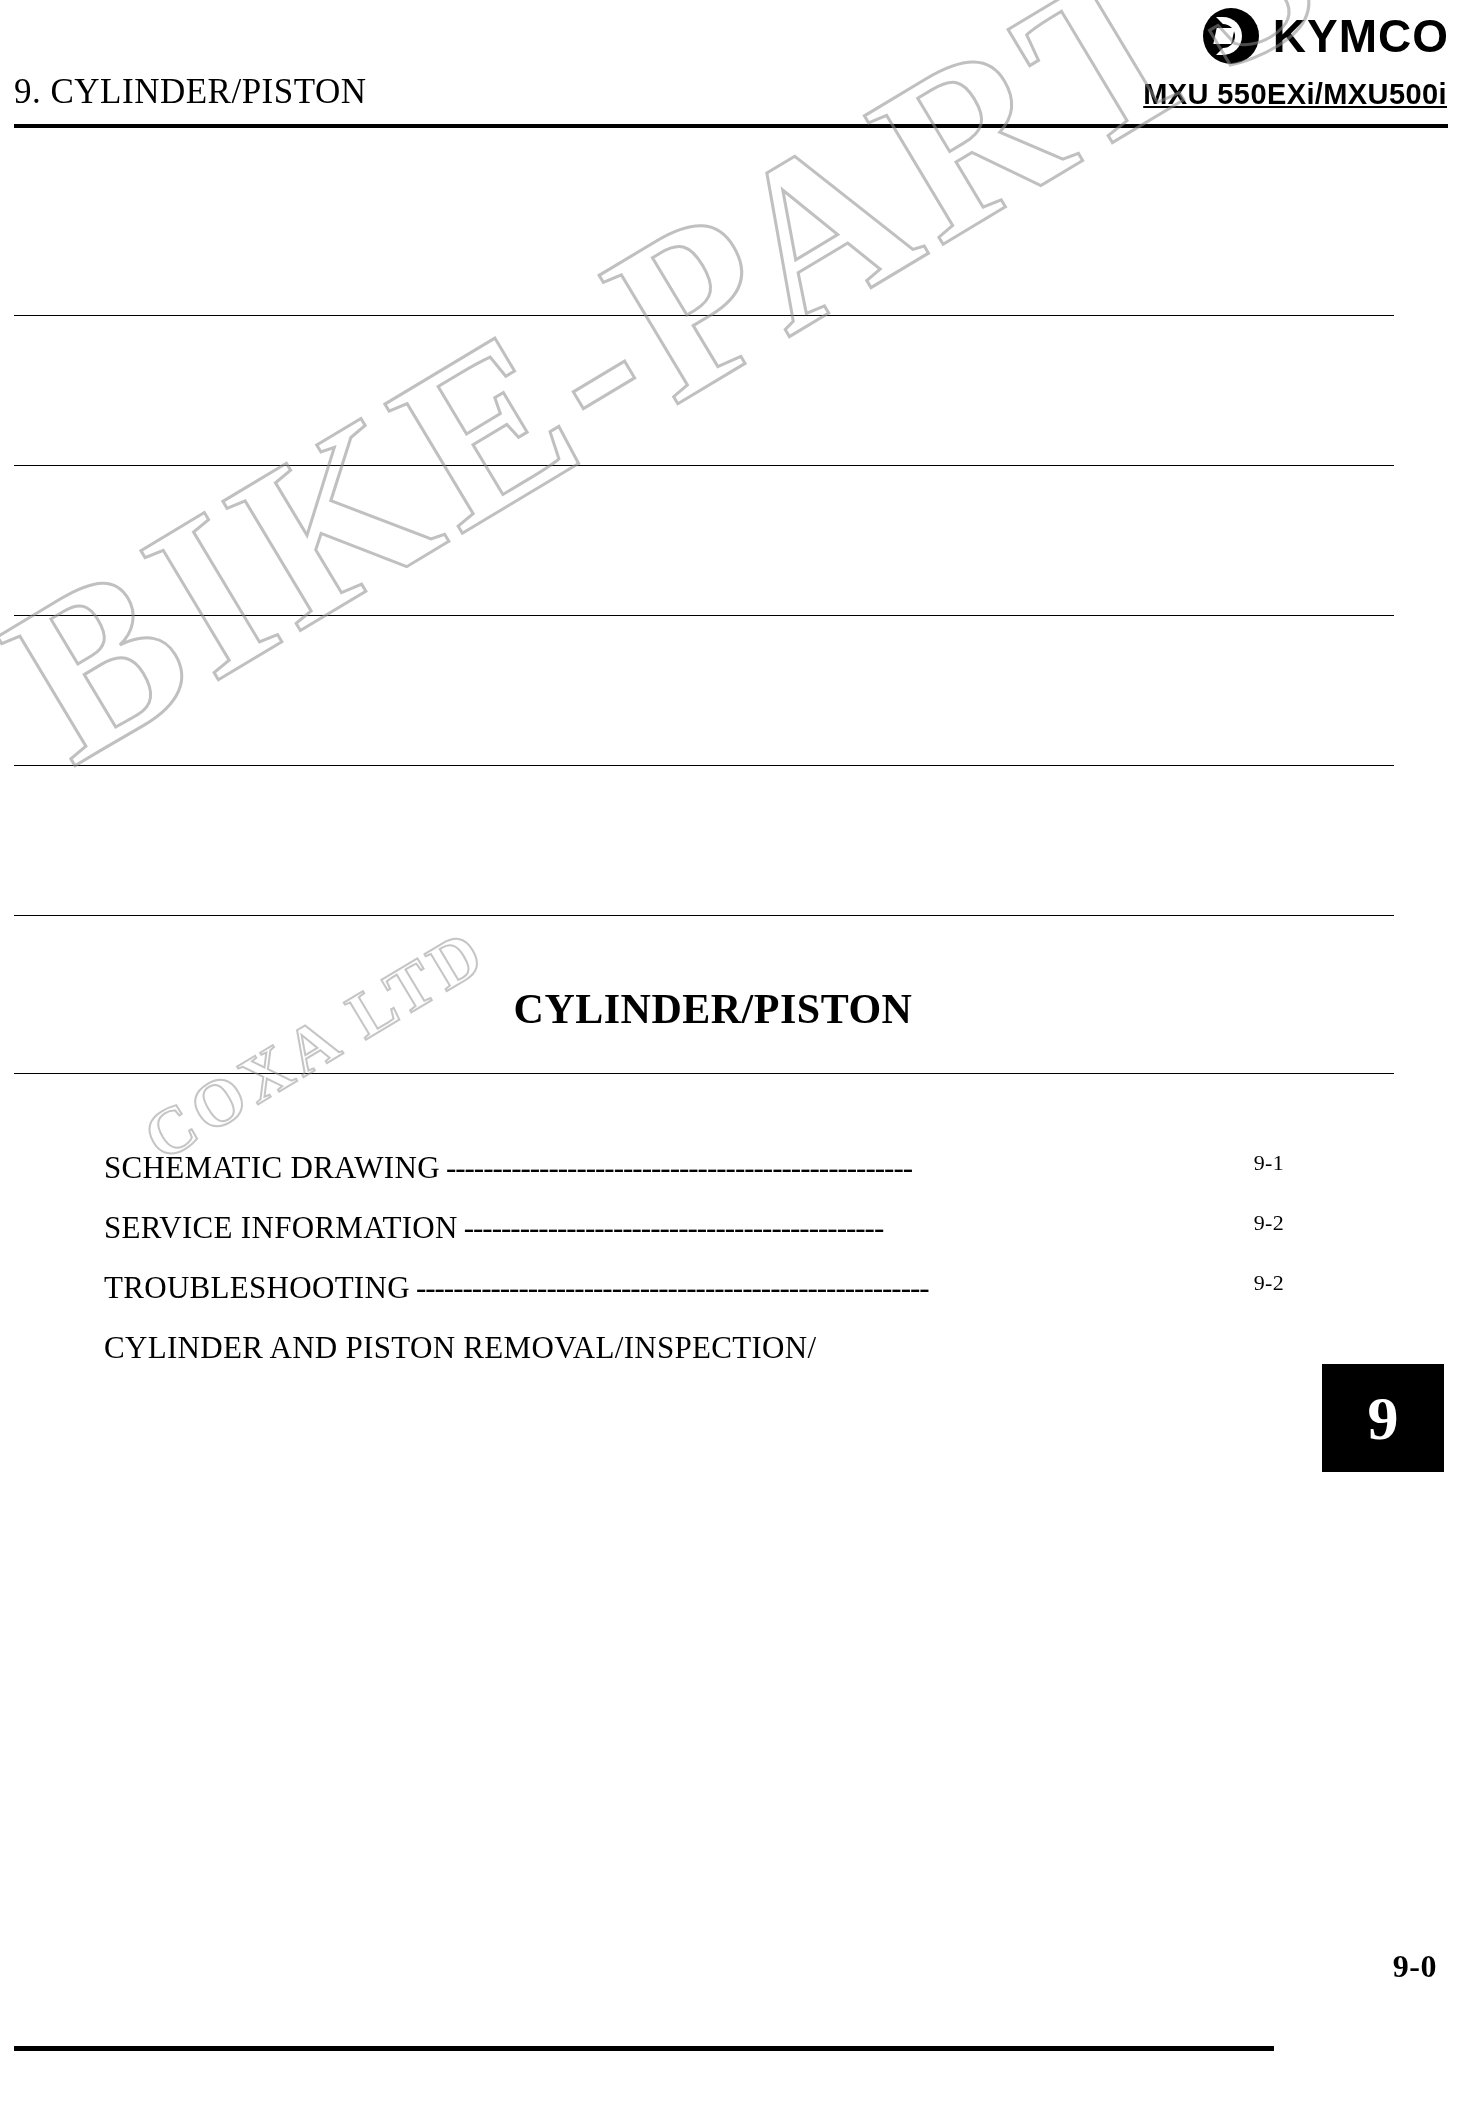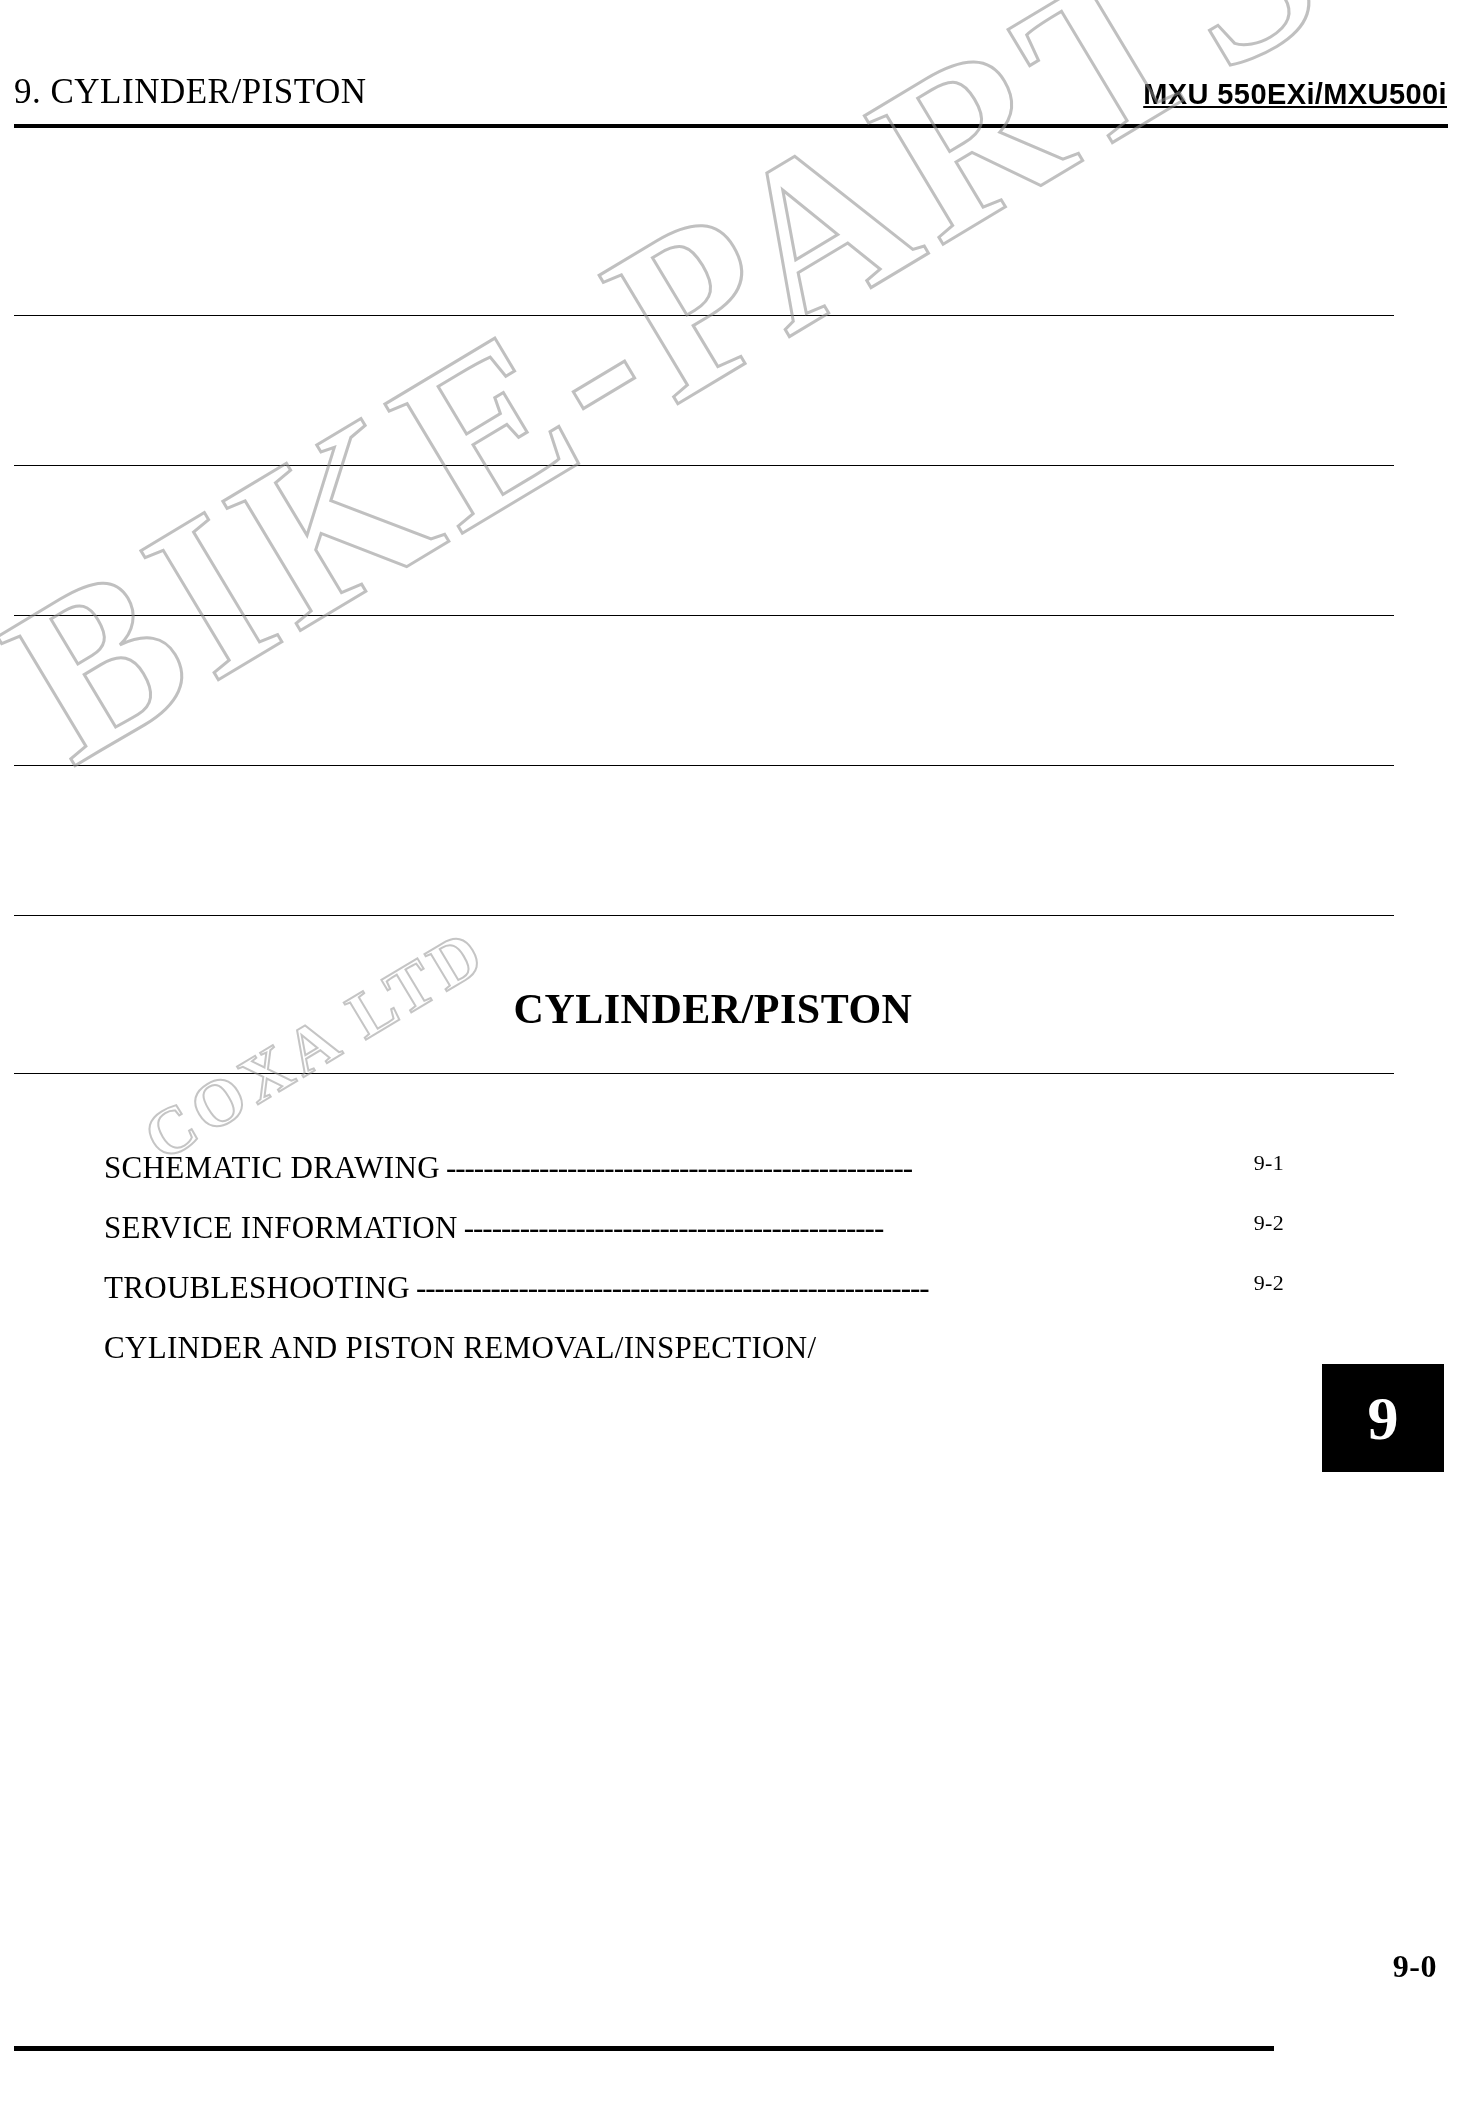--- a/index.html
+++ b/index.html
@@ -247,20 +247,24 @@
 </style>
 </head>
 <body>
 
 <div class="page">
 
   <div class="header">
     <div class="chapter-title">9. CYLINDER/PISTON</div>
 
     <div class="brand-block">
+      <div class="brand-logo-row">
+        <span class="kymco-mark"></span>
+        <span class="kymco-word">KYMCO</span>
+      </div>
       <div class="model-line">MXU 550EXi/MXU500i</div>
     </div>
 
     <div class="header-rule"></div>
   </div>
 
   <div class="rule-line" style="top:315px;"></div>
   <div class="rule-line" style="top:465px;"></div>
   <div class="rule-line" style="top:615px;"></div>
   <div class="rule-line" style="top:765px;"></div>

